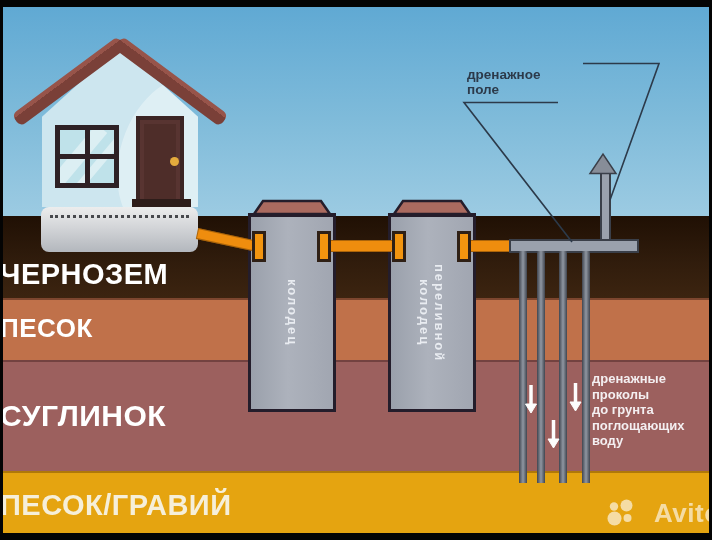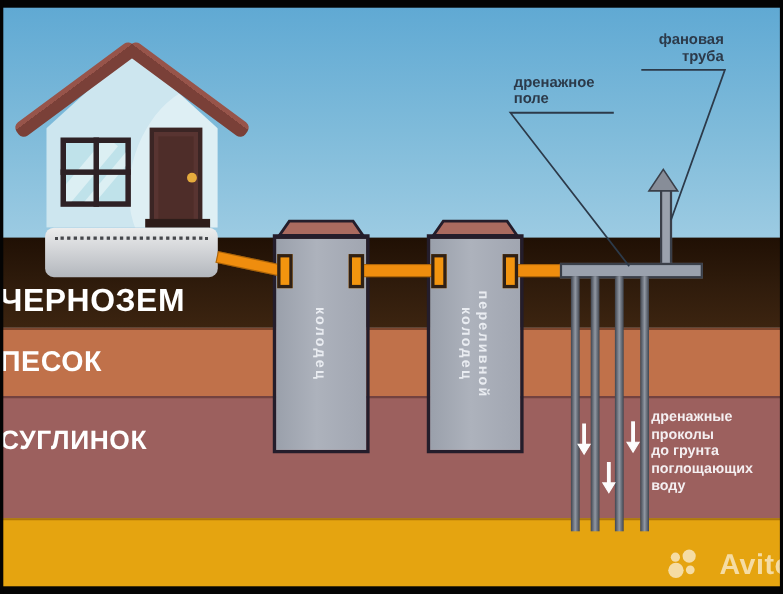--- a/index.html
+++ b/index.html
@@ -12,21 +12,21 @@
   
   .layer{position:absolute;left:0;width:712px;box-sizing:border-box;}
   .layer-chernozem{top:216px;height:82px;background:linear-gradient(180deg,#201004 0%,#301c0c 55%,#3c2410 100%);}
   .layer-glina{top:298px;height:62px;background:#c0714a;border-top:2px solid rgba(25,8,4,.4);}
   .layer-suglinok{top:360px;height:111px;background:#9c605e;border-top:2px solid rgba(40,12,8,.35);}
   .layer-pesok{top:471px;height:69px;background:#e5a410;border-top:2px solid rgba(95,55,0,.4);}
   .soil-label{position:absolute;left:0;width:245px;color:#ffffff;
     font-weight:bold;letter-spacing:.5px;white-space:nowrap;}
   .lbl-chernozem{top:258px;font-size:29px;}
   .lbl-glina{top:313px;font-size:26px;}
-  .lbl-suglinok{top:387px;font-size:24px;}
+  .lbl-suglinok{top:399px;font-size:30px;}
   .lbl-pesok{top:489px;font-size:29px;color:#f6efd9;}
   
   .house-wall{left:42px;top:46px;width:156px;height:161px;background:#cde6ef;
     clip-path:polygon(0 100%,0 44%,50% 0,100% 44%,100% 100%);}
   .wall-shine{position:absolute;left:78px;top:28px;width:118px;height:168px;
     background:rgba(255,255,255,.35);border-radius:50%;transform:rotate(18deg);}
   .roof{position:absolute;width:132px;height:15px;border-radius:6px;
     background:linear-gradient(180deg,#97544a 0%,#97544a 30%,#7a4038 30%);}
   .roof-left{left:3px;top:74px;transform:rotate(-36.5deg);}
   .roof-right{left:105px;top:74px;transform:rotate(36.5deg);}
@@ -155,33 +155,32 @@
     <g stroke="#fdfdfd" fill="#fdfdfd">
       <line x1="531" y1="385" x2="531" y2="405" stroke-width="3.5"></line>
       <polygon points="525.5,404 536.5,404 531,413"></polygon>
       <line x1="553.5" y1="420" x2="553.5" y2="440" stroke-width="3.5"></line>
       <polygon points="548,439 559,439 553.5,448"></polygon>
       <line x1="575.5" y1="383" x2="575.5" y2="403" stroke-width="3.5"></line>
       <polygon points="570,402 581,402 575.5,411"></polygon>
     </g>
   </svg>
 
-  <div class="callout-label lbl-vent">фановая
-труба</div>
   <div class="callout-label lbl-holes">дренажные
 проколы
 до грунта
 поглощающих
 воду</div>
   <div class="callout-label lbl-drain-field">дренажное
 поле</div>
 
   <div class="soil-label lbl-chernozem">ЧЕРНОЗЕМ</div>
   <div class="soil-label lbl-glina">ПЕСОК</div>
   <div class="soil-label lbl-suglinok">СУГЛИНОК</div>
+  <div class="soil-label lbl-pesok">ПЕСОК/ГРАВИЙ</div>
 
   <div class="watermark abs">
     <svg width="29" height="27" viewBox="0 0 29 27">
       <g fill="rgba(255,255,255,.62)">
         <circle cx="9" cy="7.5" r="4.2"></circle>
         <circle cx="21.5" cy="6.5" r="6"></circle>
         <circle cx="9.5" cy="19.5" r="7"></circle>
         <circle cx="22.5" cy="19" r="4"></circle>
       </g>
     </svg>

